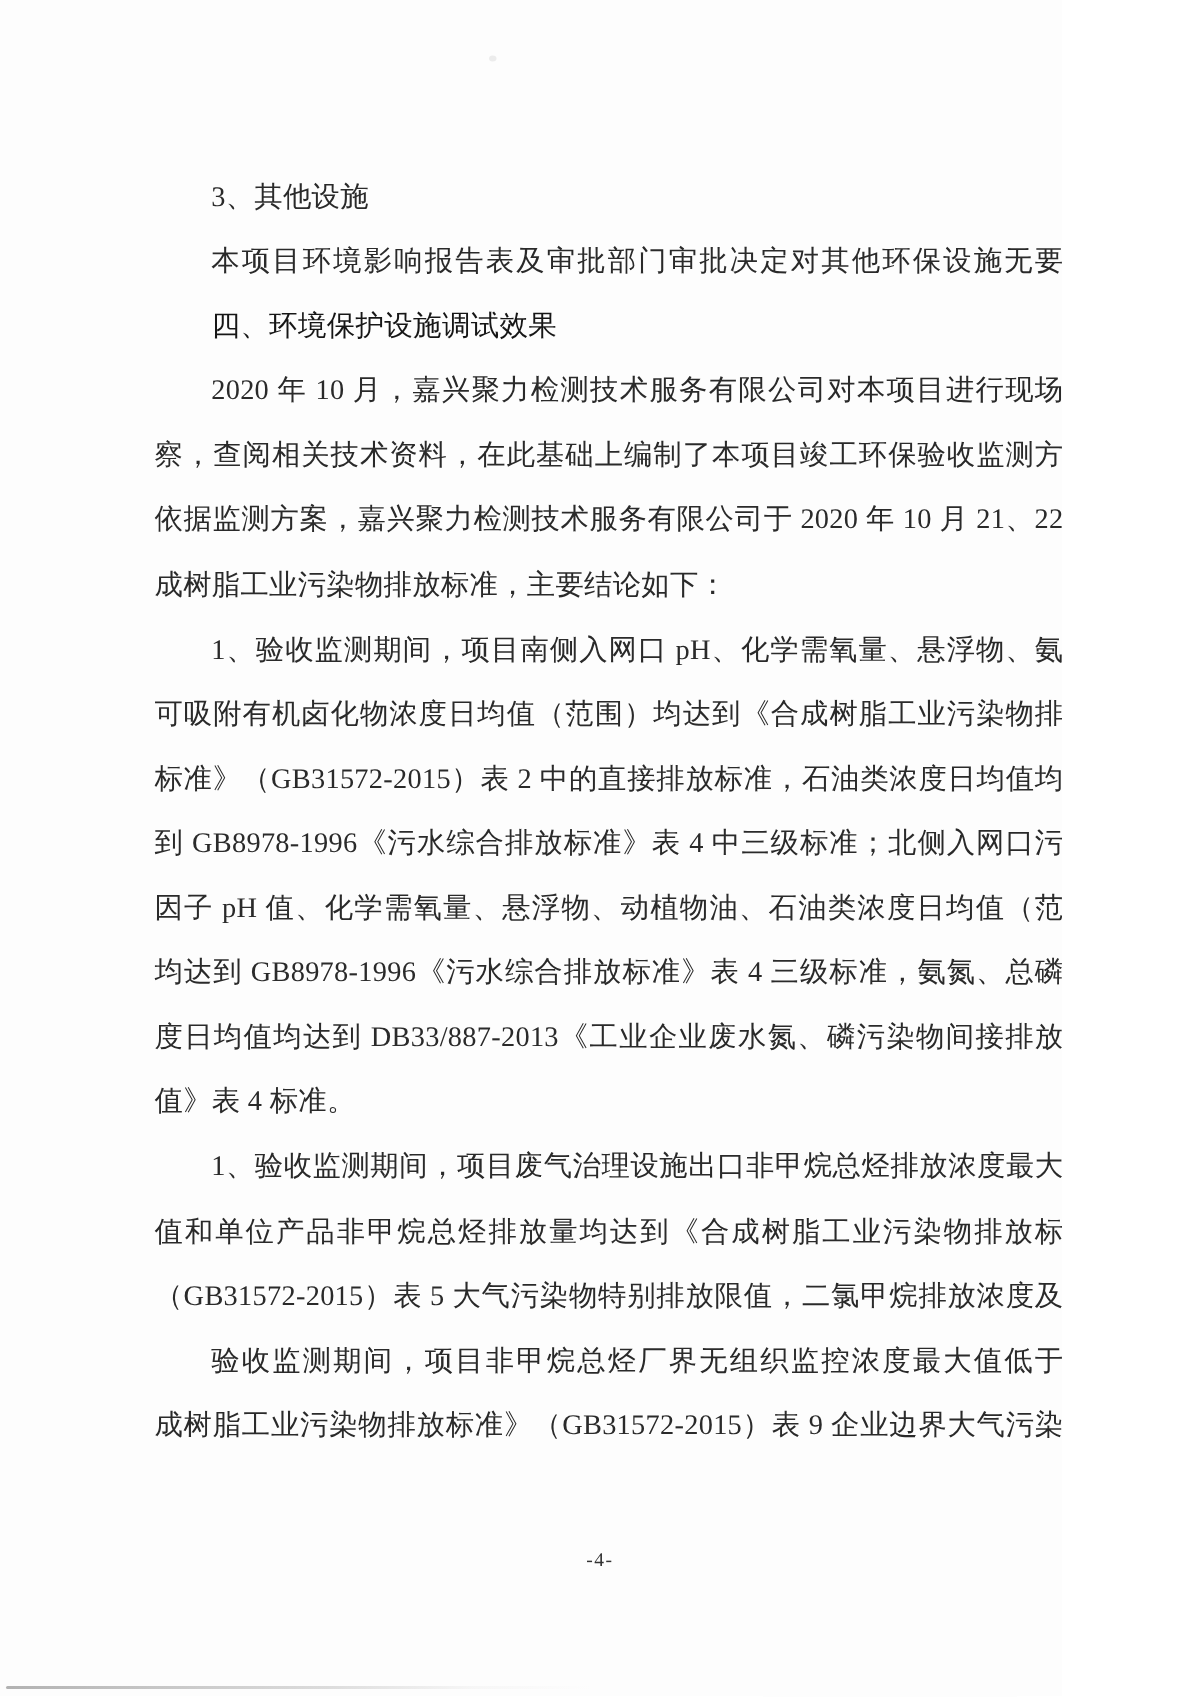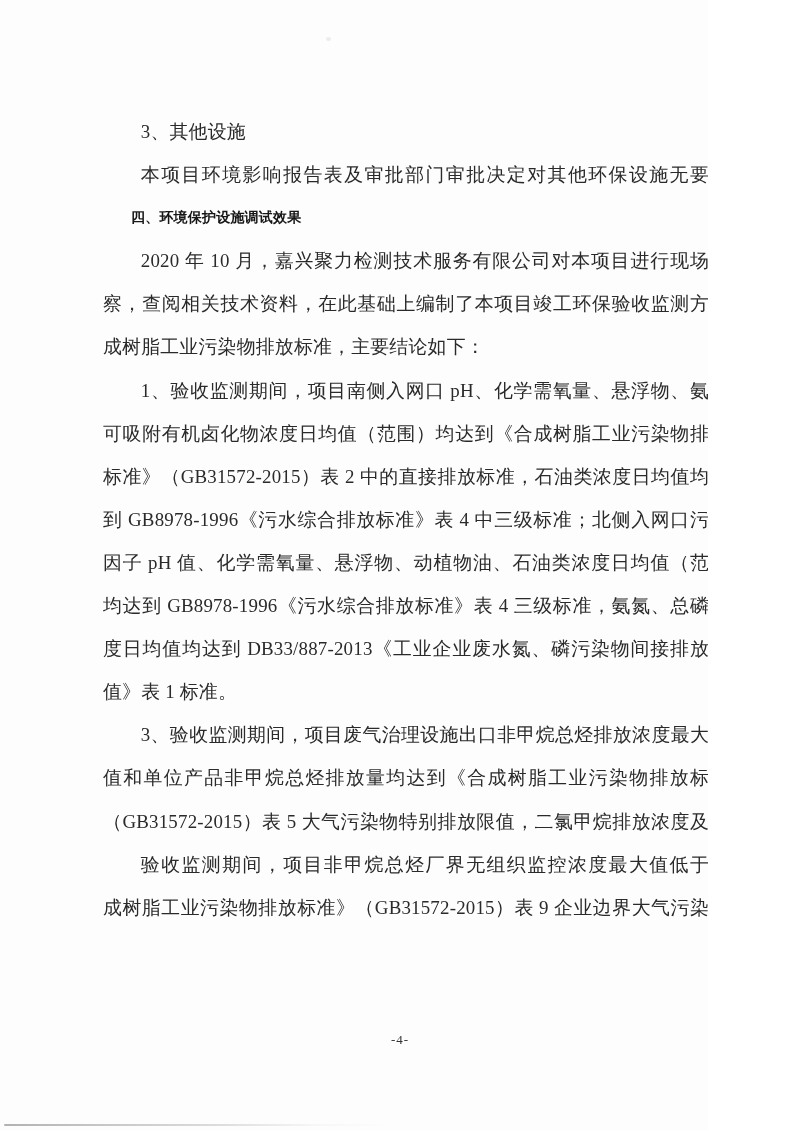--- a/index.html
+++ b/index.html
@@ -31,23 +31,23 @@
     letter-spacing: 0.2px;
   }
   .line.stretch {
     text-align-last: justify;
   }
   .line.indent {
     text-indent: 2em;
   }
   .line.heading {
     font-family: "Liberation Sans", "DejaVu Sans", sans-serif;
-    font-weight: 700;
+    font-weight: 400;
     color: #161616;
-    font-size: 14px;
+    font-size: 19px;
   }
   .page-number {
     position: absolute;
     top: 1032px;
     left: 0;
     width: 800px;
     text-align: center;
     font-size: 13px;
     letter-spacing: 1px;
     color: #333333;
@@ -81,30 +81,31 @@
 
 <div class="page">
   <span class="scan-speck"></span>
 
   <div class="text-block">
       <div class="line indent">3、其他设施</div>
       <div class="line indent">本项目环境影响报告表及审批部门审批决定对其他环保设施无要求。</div>
       <div class="line indent heading">四、环境保护设施调试效果</div>
       <div class="line stretch indent">2020 年 10 月，嘉兴聚力检测技术服务有限公司对本项目进行现场勘</div>
       <div class="line stretch">察，查阅相关技术资料，在此基础上编制了本项目竣工环保验收监测方案；</div>
+      <div class="line stretch">依据监测方案，嘉兴聚力检测技术服务有限公司于 2020 年 10 月 21、22</div>
       <div class="line">成树脂工业污染物排放标准，主要结论如下：</div>
       <div class="line stretch indent">1、验收监测期间，项目南侧入网口 pH、化学需氧量、悬浮物、氨氮、</div>
       <div class="line stretch">可吸附有机卤化物浓度日均值（范围）均达到《合成树脂工业污染物排放</div>
       <div class="line stretch">标准》（GB31572-2015）表 2 中的直接排放标准，石油类浓度日均值均达</div>
       <div class="line stretch">到 GB8978-1996《污水综合排放标准》表 4 中三级标准；北侧入网口污染</div>
       <div class="line stretch">因子 pH 值、化学需氧量、悬浮物、动植物油、石油类浓度日均值（范围）</div>
       <div class="line stretch">均达到 GB8978-1996《污水综合排放标准》表 4 三级标准，氨氮、总磷浓</div>
       <div class="line stretch">度日均值均达到 DB33/887-2013《工业企业废水氮、磷污染物间接排放限</div>
-      <div class="line">值》表 1 标准。</div>
-      <div class="line stretch indent">3、验收监测期间，项目废气治理设施出口非甲烷总烃排放浓度最大</div>
+      <div class="line">值》表 4 标准。</div>
+      <div class="line stretch indent">1、验收监测期间，项目废气治理设施出口非甲烷总烃排放浓度最大</div>
       <div class="line stretch">值和单位产品非甲烷总烃排放量均达到《合成树脂工业污染物排放标准》</div>
       <div class="line stretch">（GB31572-2015）表 5 大气污染物特别排放限值，二氯甲烷排放浓度及速</div>
       <div class="line stretch indent">验收监测期间，项目非甲烷总烃厂界无组织监控浓度最大值低于《合</div>
       <div class="line stretch">成树脂工业污染物排放标准》（GB31572-2015）表 9 企业边界大气污染浓</div>
     </div>
 
   <div class="page-number">-4-</div>
 
   <div class="scan-edge-line"></div>
 </div>

